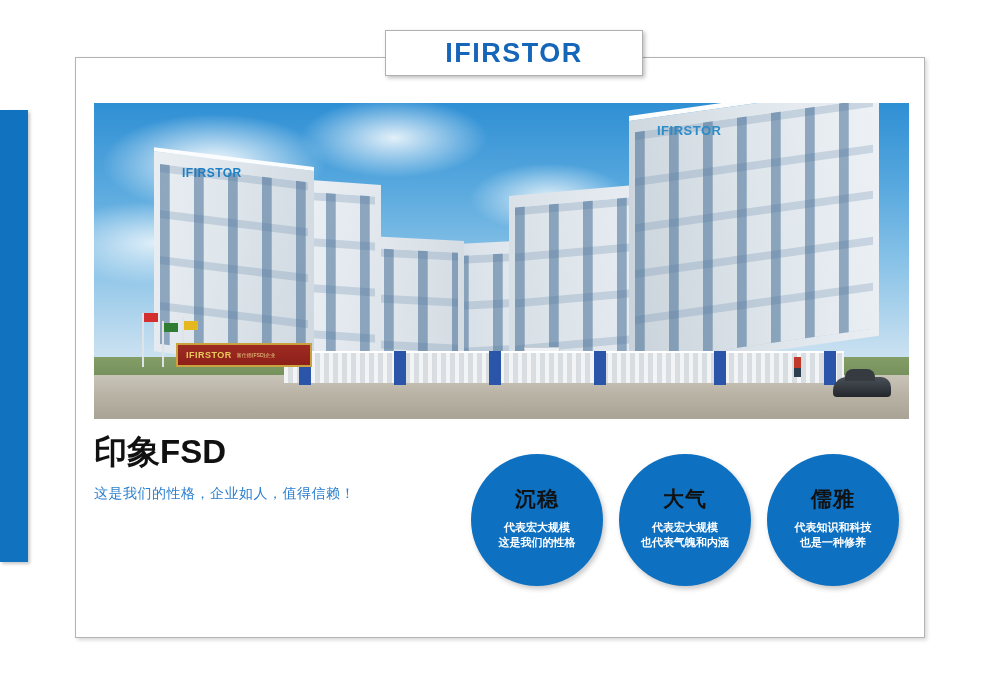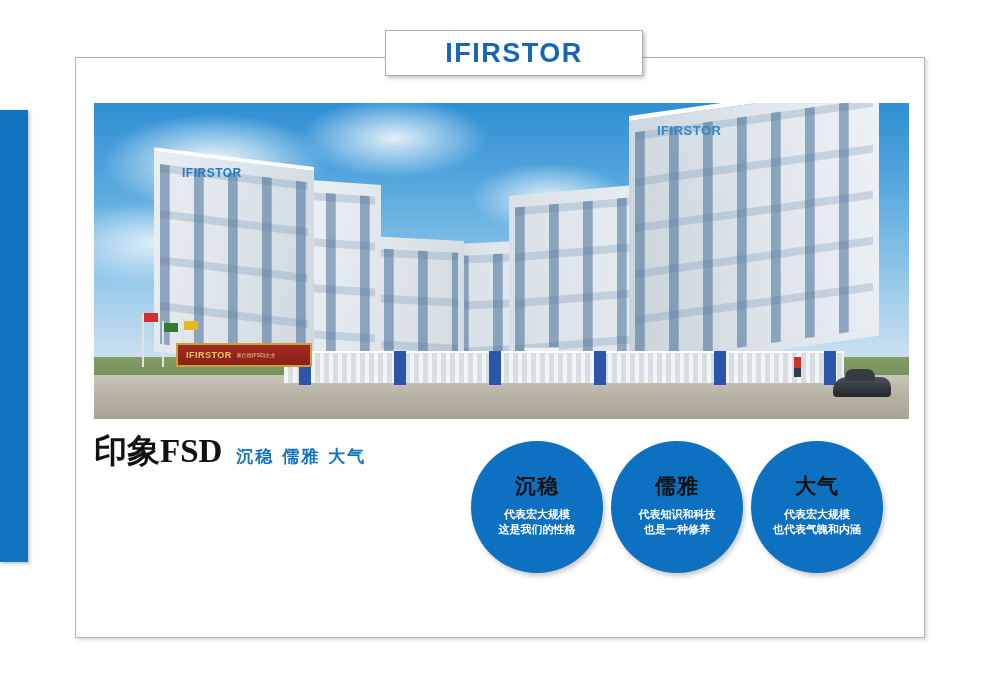--- a/index.html
+++ b/index.html
@@ -148,34 +148,34 @@
     position:absolute;left:700px;bottom:42px;width:7px;height:20px;
     background:linear-gradient(180deg,#c0392b 0 55%, #2c3e50 55% 100%);
   }
 
   
   .heading{
     position:absolute;left:18px;top:377px;display:flex;align-items:baseline;gap:14px;
   }
   .title-main{
     font-size:33px;font-weight:bold;color:#111;letter-spacing:0;
-    font-family:Liberation Serif, serif;line-height:1;
+    font-family:Liberation Sans, sans-serif;line-height:1;
   }
   .title-tags{
     font-size:17px;font-weight:bold;color:#1472c4;letter-spacing:2px;
     font-family:"DejaVu Sans",sans-serif;
   }
   .subtitle{
     position:absolute;left:18px;top:427px;font-size:14px;color:#2a7fd0;
     font-family:"DejaVu Sans",sans-serif;letter-spacing:.5px;
   }
 
   
   .circles{
-    position:absolute;left:395px;top:383px;display:flex;gap:8px;justify-content:space-between;
+    position:absolute;left:395px;top:396px;display:flex;gap:16px;justify-content:space-between;
   }
   .circle{
     width:132px;height:132px;border-radius:50%;
     background:#0d70c0;
     box-shadow:2px 3px 5px rgba(0,0,0,.22);
     display:flex;flex-direction:column;align-items:center;
     justify-content:center;text-align:center;
   }
   .circle .ctitle{
     color:#111;font-size:21px;font-weight:bold;line-height:1;
@@ -249,44 +249,44 @@
       <span class="en">IFIRSTOR</span>
       <span class="cn">富仕德(FSD)企业</span>
     </div>
 
     <div class="person"></div>
     <div class="car"></div>
   </div>
 
   <div class="heading">
     <span class="title-main">印象FSD</span>
-    <span class="title-tags">沉稳  儒雅  大气</span>
   </div>
+  <div class="subtitle">这是我们的性格，企业如人，值得信赖！</div>
 
   <div class="circles">
     <div class="circle">
       <div class="ctitle">沉稳</div>
       <div class="cdesc">
         <div>代表宏大规模</div>
         <div>这是我们的性格</div>
       </div>
     </div>
     <div class="circle">
+      <div class="ctitle">大气</div>
+      <div class="cdesc">
+        <div>代表宏大规模</div>
+        <div>也代表气魄和内涵</div>
+      </div>
+    </div>
+    <div class="circle">
       <div class="ctitle">儒雅</div>
       <div class="cdesc">
         <div>代表知识和科技</div>
         <div>也是一种修养</div>
       </div>
     </div>
-    <div class="circle">
-      <div class="ctitle">大气</div>
-      <div class="cdesc">
-        <div>代表宏大规模</div>
-        <div>也代表气魄和内涵</div>
-      </div>
-    </div>
   </div>
 
 </div>
 
 <div class="logo-plate">
   <span class="logo-text">IFIRSTOR</span>
 </div>
 
 </body></html>

